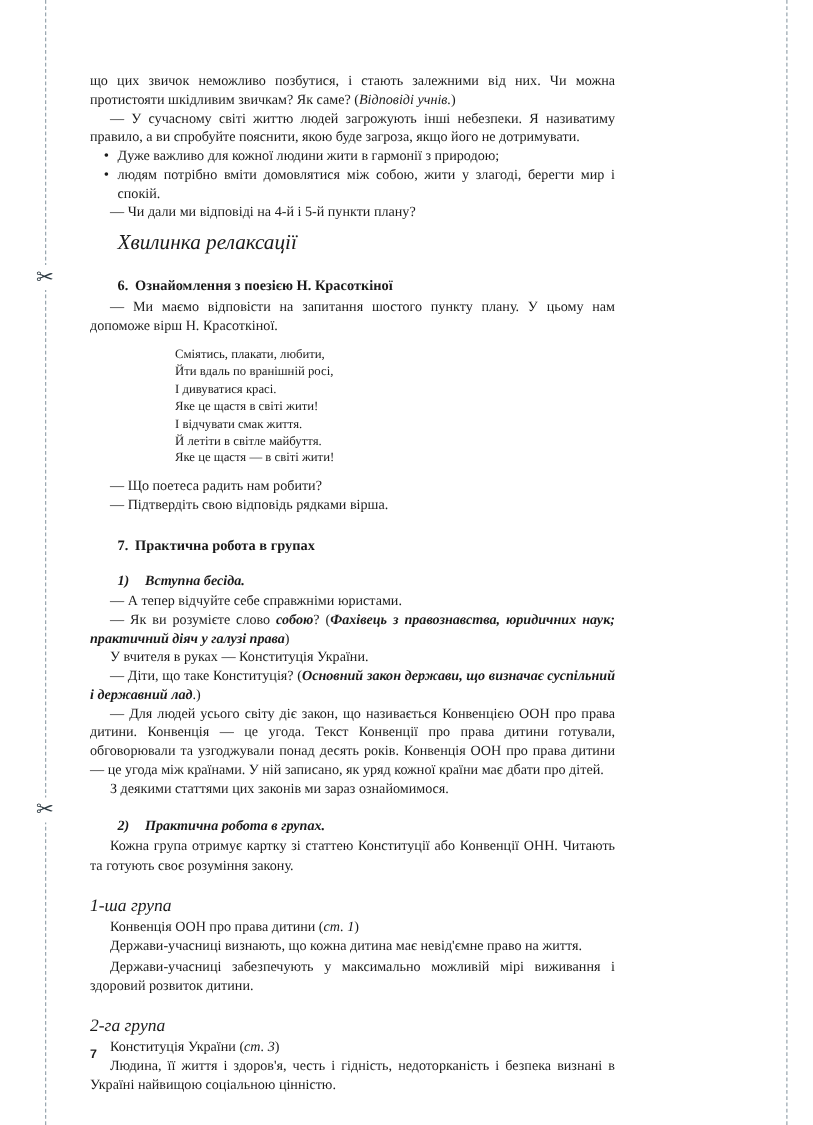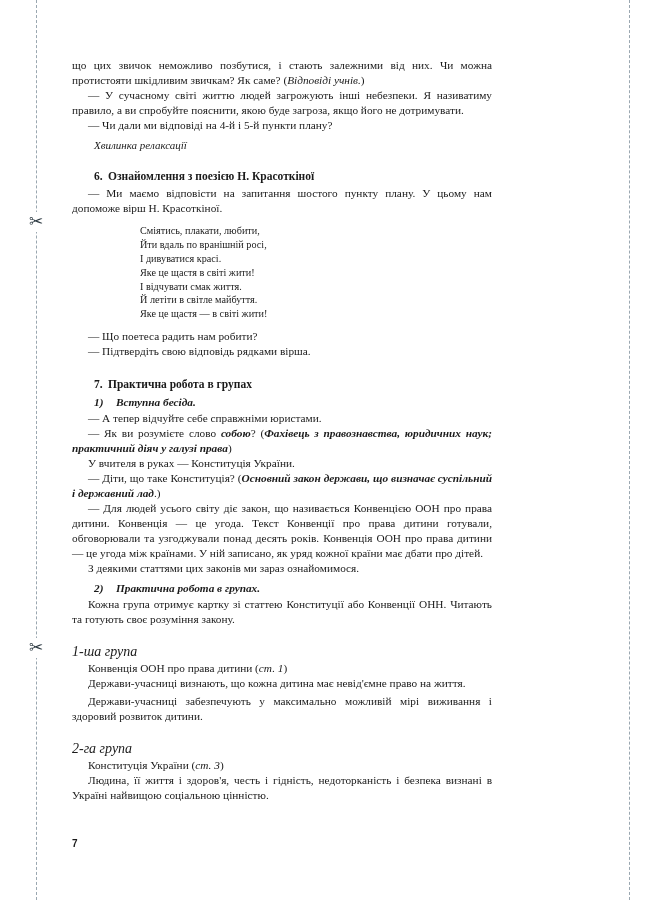--- a/index.html
+++ b/index.html
@@ -83,41 +83,41 @@
   ul.bullets li::before {
     content: "•";
     position: absolute;
     left: -11px;
     top: -1px;
     font-size: 12px;
   }
 
   .relax {
     font-style: italic;
-    font-size: 11px;
+    font-size: 17px;
     margin-left: 22px;
     margin-top: 6px;
     margin-bottom: 6px;
   }
 
   .num-head {
     font-weight: bold;
     font-size: 11.5px;
     margin-left: 22px;
     margin-top: 19px;
     margin-bottom: 4px;
   }
   .num-head .n { display: inline-block; width: 14px; }
 
   .sub-head {
     font-weight: bold;
     font-style: italic;
     font-size: 11.3px;
     margin-left: 22px;
-    margin-top: 6px;
+    margin-top: 16px;
     margin-bottom: 3px;
   }
   .sub-head .n { display: inline-block; width: 22px; }
 
   .poem {
     margin: 8px 0 8px 68px;
     font-size: 10.2px;
     line-height: 1.36;
     font-style: normal;
   }
@@ -149,20 +149,24 @@
 
 <div class="scissors scissors-1">✂</div>
 <div class="scissors scissors-2">✂</div>
 
 <div class="page">
 
   <p><span>що цих звичок неможливо позбутися, і стають залежними від них. Чи можна протистояти шкідливим звичкам? Як саме? (</span><span class="italic">Відповіді учнів.</span><span>)</span></p>
 
   <p class="indent">— У сучасному світі життю людей загрожують інші небезпеки. Я називатиму правило, а ви спробуйте пояснити, якою буде загроза, якщо його не дотримувати.</p>
 
+  <ul class="bullets">
+    <li>Дуже важливо для кожної людини жити в гармонії з природою;</li>
+    <li>людям потрібно вміти домовлятися між собою, жити у злагоді, берегти мир і спокій.</li>
+  </ul>
 
   <p class="indent">— Чи дали ми відповіді на 4-й і 5-й пункти плану?</p>
 
   <div class="relax">Хвилинка релаксації</div>
 
   <div class="num-head"><span class="n">6.</span><span>Ознайомлення з поезією Н. Красоткіної</span></div>
 
   <p class="indent">— Ми маємо відповісти на запитання шостого пункту плану. У цьому нам допоможе вірш Н. Красоткіної.</p>
 
   <div class="poem">

